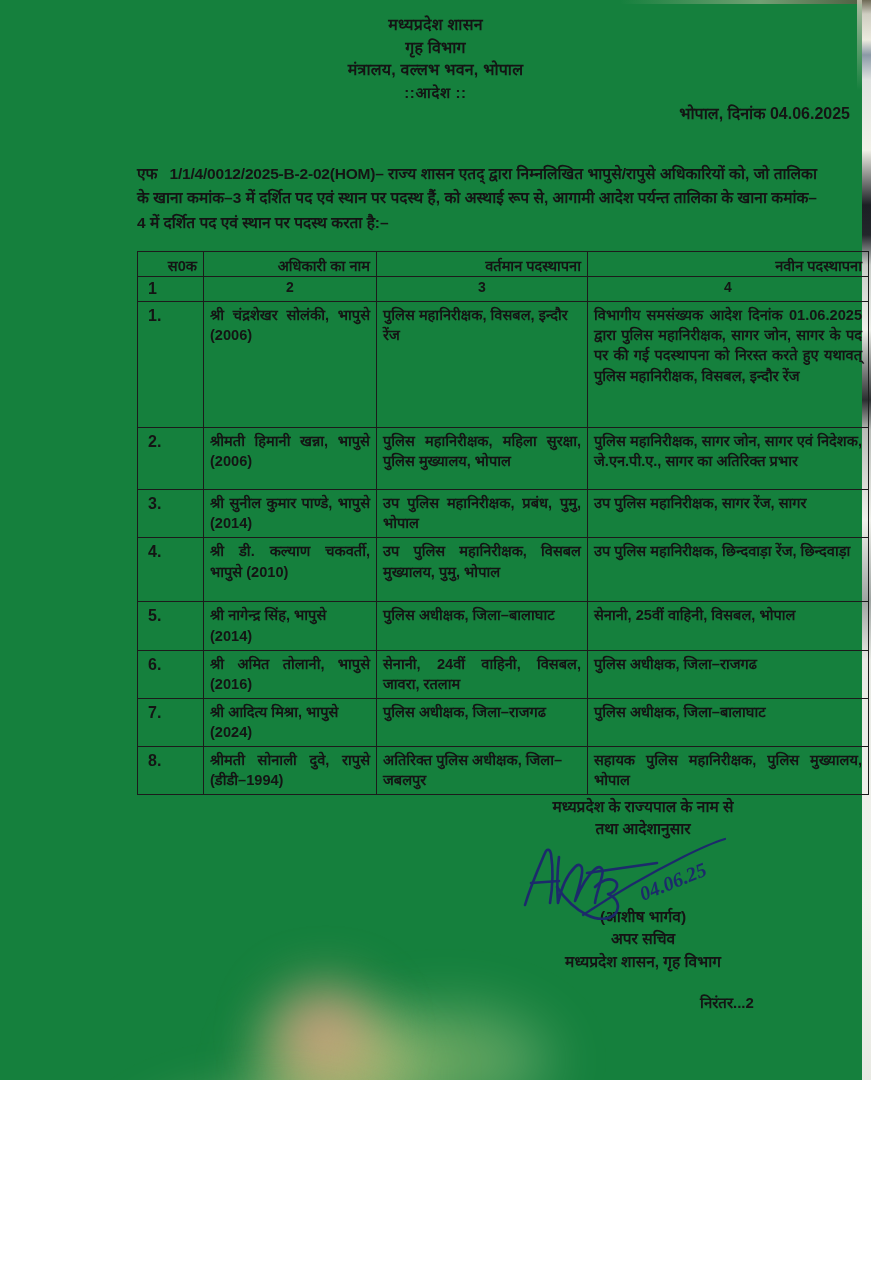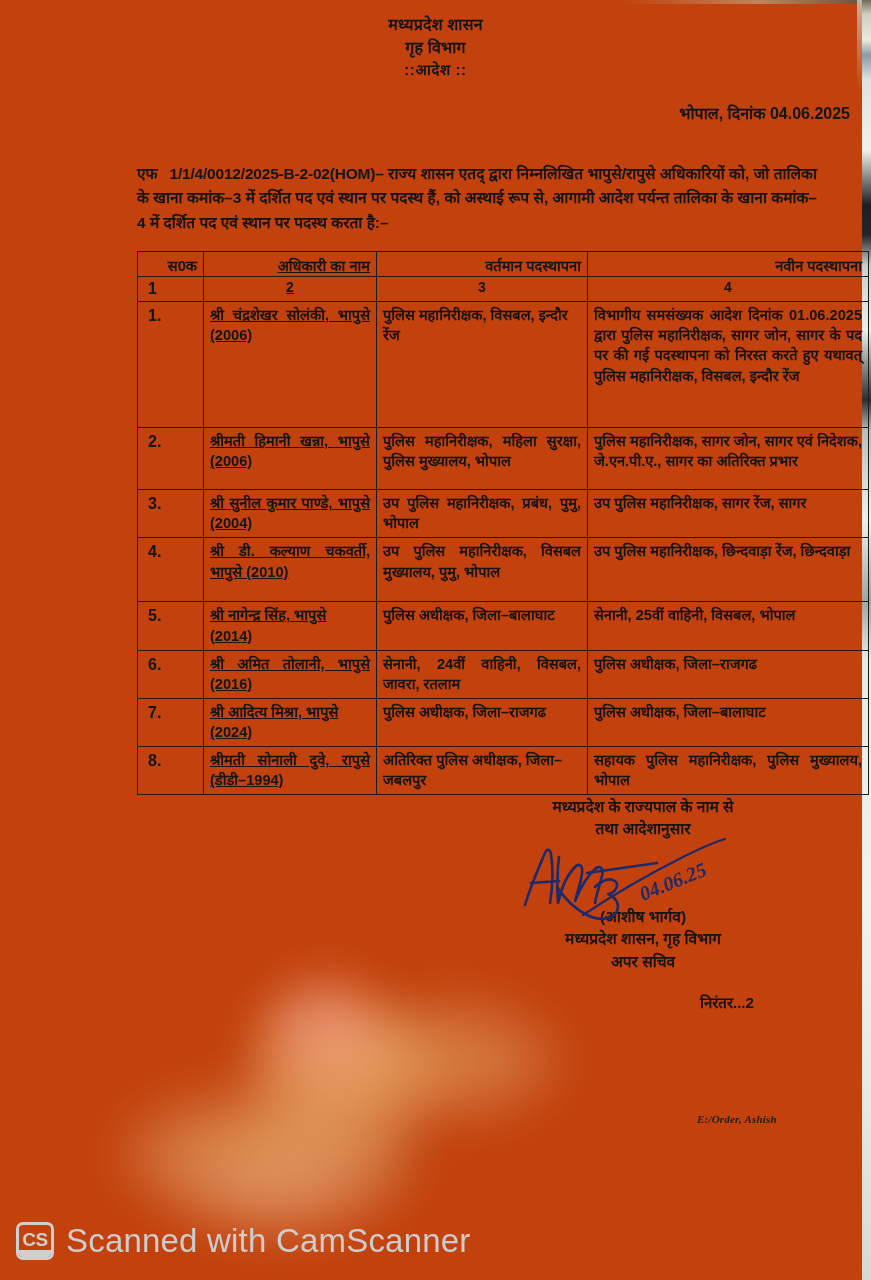--- a/index.html
+++ b/index.html
@@ -4,22 +4,22 @@
 <title>Government Order Scan</title>
 <style>
   html, body {
     margin: 0;
     padding: 0;
     background: #ffffff;
   }
   .page {
     position: relative;
     width: 871px;
-    height: 1280px;
-    background: #c2410c;
+    height: 1080px;
+    background: #15803d;
     overflow: hidden;
     font-family: "Liberation Sans", "DejaVu Sans", sans-serif;
     color: #141414;
   }
 
   
   .edge-strip-right {
     position: absolute;
     top: 0;
     right: 0;
@@ -159,21 +159,21 @@
     padding-top: 4px;
     padding-bottom: 0;
   }
   .order-table .numrow td {
     text-align: center;
     padding-top: 1px;
     padding-bottom: 1px;
     font-size: 14px;
   }
   .col-sn   { width: 53px;  text-align: center; }
-  .col-name { width: 160px; text-decoration: underline; }
+  .col-name { width: 160px; }
   .col-cur  { width: 198px; }
   .col-new  { width: 268px; }
   .order-table td.col-sn {
     text-align: left;
     padding-left: 10px;
     font-size: 16px;
   }
   .just { text-align: justify; text-justify: inter-word; }
 
   
@@ -260,20 +260,21 @@
   <div class="edge-strip-right-inner"></div>
   <div class="blur-blob blob-yellow-b"></div>
   <div class="blur-blob blob-orange"></div>
   <div class="blur-blob blob-pink"></div>
   <div class="blur-blob blob-yellow-a"></div>
   <div class="blur-blob blob-pale"></div>
 
   <div class="doc-header">
     <div class="hline">मध्यप्रदेश शासन</div>
     <div class="hline">गृह विभाग</div>
+    <div class="hline">मंत्रालय, वल्लभ भवन, भोपाल</div>
     <div class="hline order-word">::आदेश ::</div>
   </div>
 
   <div class="place-date">भोपाल, दिनांक 04.06.2025</div>
 
   <div class="body-para">
     <span class="lead">एफ</span><span class="fno">1/1/4/0012/2025-B-2-02(HOM)–</span>
     <span>राज्य शासन एतद् द्वारा निम्नलिखित भापुसे/रापुसे अधिकारियों को, जो तालिका के खाना कमांक–3 में दर्शित पद एवं स्थान पर पदस्थ हैं, को अस्थाई रूप से, आगामी आदेश पर्यन्त तालिका के खाना कमांक–4 में दर्शित पद एवं स्थान पर पदस्थ करता है:–</span>
   </div>
 
@@ -300,21 +301,21 @@
         <td class="col-new just">विभागीय समसंख्यक आदेश दिनांक 01.06.2025 द्वारा पुलिस महानिरीक्षक, सागर जोन, सागर के पद पर की गई पदस्थापना को निरस्त करते हुए यथावत् पुलिस महानिरीक्षक, विसबल, इन्दौर रेंज</td>
       </tr>
       <tr style="height:62px">
         <td class="col-sn">2.</td>
         <td class="col-name just">श्रीमती हिमानी खन्ना, भापुसे (2006)</td>
         <td class="col-cur just">पुलिस महानिरीक्षक, महिला सुरक्षा, पुलिस मुख्यालय, भोपाल</td>
         <td class="col-new just">पुलिस महानिरीक्षक, सागर जोन, सागर एवं निदेशक, जे.एन.पी.ए., सागर का अतिरिक्त प्रभार</td>
       </tr>
       <tr style="height:44px">
         <td class="col-sn">3.</td>
-        <td class="col-name just">श्री सुनील कुमार पाण्डे, भापुसे (2004)</td>
+        <td class="col-name just">श्री सुनील कुमार पाण्डे, भापुसे (2014)</td>
         <td class="col-cur just">उप पुलिस महानिरीक्षक, प्रबंध, पुमु, भोपाल</td>
         <td class="col-new">उप पुलिस महानिरीक्षक, सागर रेंज, सागर</td>
       </tr>
       <tr style="height:64px">
         <td class="col-sn">4.</td>
         <td class="col-name just">श्री डी. कल्याण चकवर्ती, भापुसे (2010)</td>
         <td class="col-cur just">उप पुलिस महानिरीक्षक, विसबल मुख्यालय, पुमु, भोपाल</td>
         <td class="col-new">उप पुलिस महानिरीक्षक, छिन्दवाड़ा रेंज, छिन्दवाड़ा</td>
       </tr>
       <tr style="height:44px">
@@ -360,22 +361,22 @@
         <g stroke="#1c2a6b" stroke-width="2.2" stroke-linecap="round" fill="none">
           <path d="M96 88 C120 72, 160 48, 196 30 C214 21, 228 15, 238 12"></path>
         </g>
         <g fill="#1c2a6b" font-family="'Liberation Serif', serif" font-size="20" font-style="italic" font-weight="700">
           <text x="156" y="74" transform="rotate(-22 156 74)">04.06.25</text>
         </g>
       </svg>
     </div>
 
     <div class="sign-name">(आशीष भार्गव)</div>
+    <div>अपर सचिव</div>
     <div>मध्यप्रदेश शासन, गृह विभाग</div>
-    <div>अपर सचिव</div>
   </div>
 
   <div class="continue-note">निरंतर...2</div>
   <div class="file-path">E:/Order, Ashish</div>
 
   <div class="cam-watermark">
     <div class="cs-badge">
       <span class="cs-text">CS</span>
     </div>
     <div class="cam-text">Scanned with CamScanner</div>

